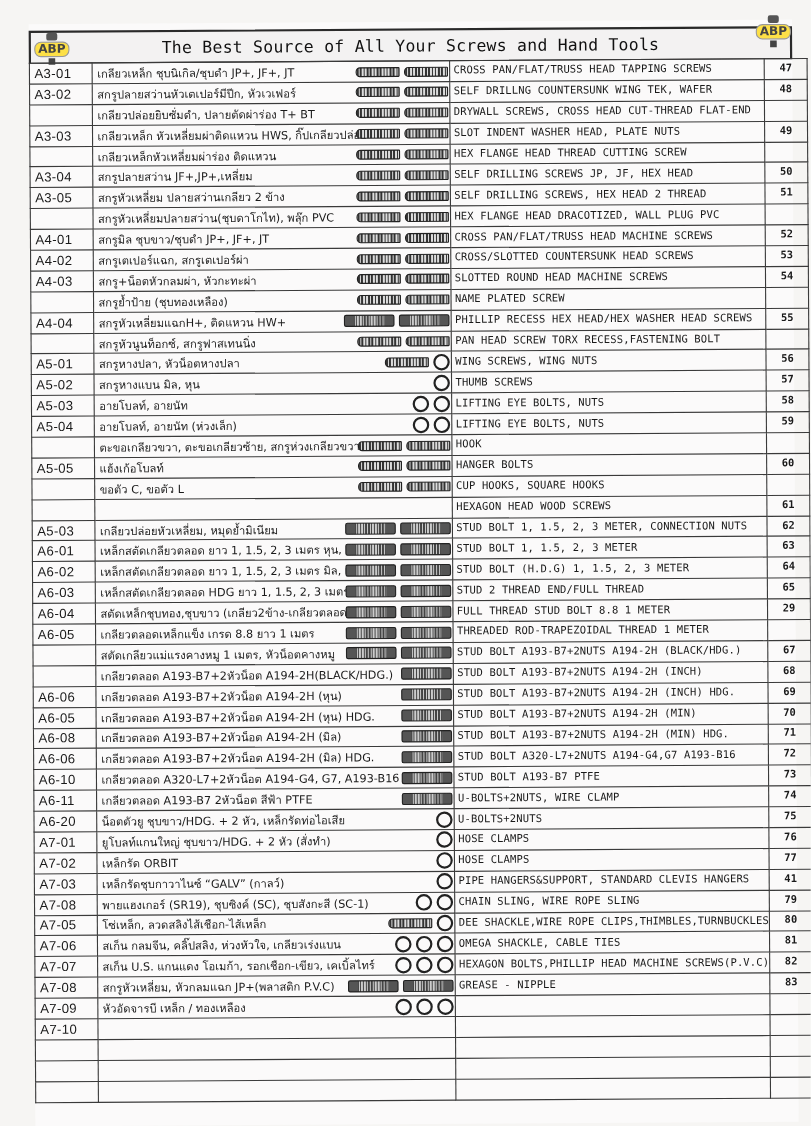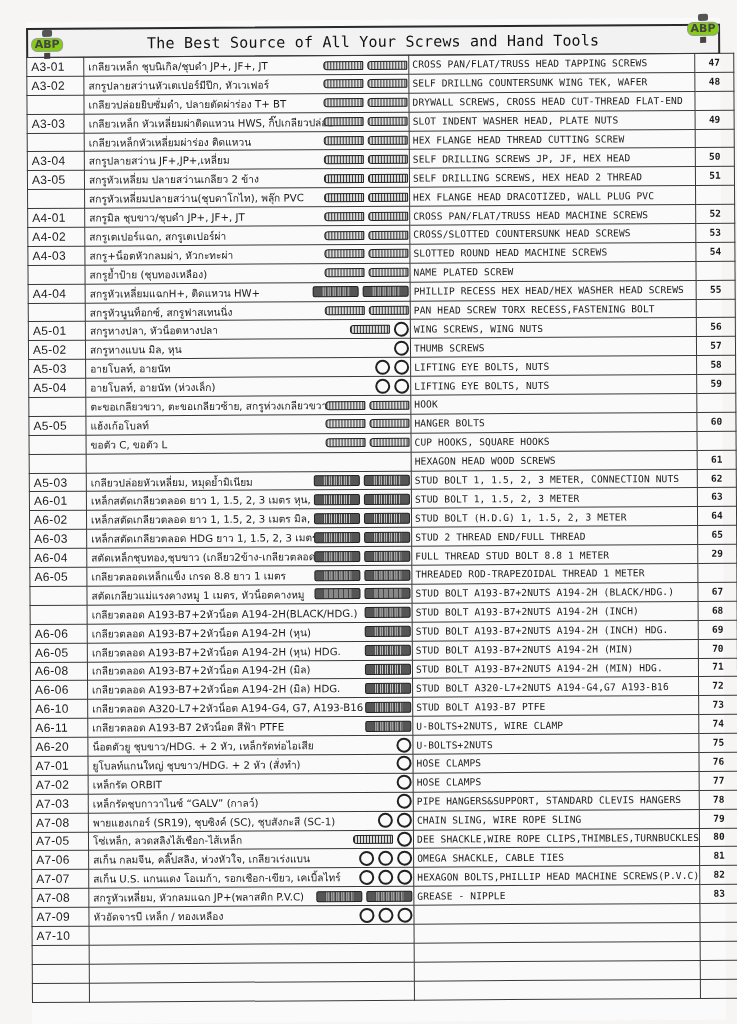--- a/index.html
+++ b/index.html
@@ -29,21 +29,21 @@
   }
   .logo {
     position:absolute; top:0px; width:34px; height:32px;
     display:flex; flex-direction:column; align-items:center; justify-content:center;
   }
   .logo.left { left:2px; top:-2px; }
   .logo.right { right:-2px; top:-14px; }
   .logo .cap { width:10px; height:7px; background:#555; border-radius:2px; margin-bottom:1px; }
   .logo .word {
     font-family:"DejaVu Sans", sans-serif; font-weight:bold; font-size:11px; color:#444;
-    border:1px solid #999; border-radius:6px; padding:0 3px; line-height:12px; background:#84cc16;
+    border:1px solid #999; border-radius:6px; padding:0 3px; line-height:12px; background:#fde047;
   }
   .logo .stem { width:6px; height:6px; background:#444; margin-top:1px; }
 
   table.catalog {
     position:absolute; left:0; top:35px; width:694px;
     border-collapse:collapse; table-layout:fixed;
   }
   table.catalog td {
     border:1px solid #3a3a3a;
     height:17.9px; padding:0; vertical-align:middle;
@@ -444,21 +444,21 @@
             </span></td>
           <td class="desc-en">HOSE CLAMPS</td>
           <td class="page">77</td>
         </tr>
         <tr>
           <td class="code">A7-03</td>
           <td class="desc-th"><span class="th-text">เหล็กรัดชุบกาวาไนซ์ “GALV” (กาลว์)</span><span class="pics">
               <span class="pic-round"></span>
             </span></td>
           <td class="desc-en">PIPE HANGERS&amp;SUPPORT, STANDARD CLEVIS HANGERS</td>
-          <td class="page">78</td>
+          <td class="page">41</td>
         </tr>
         <tr>
           <td class="code">A7-08</td>
           <td class="desc-th"><span class="th-text">พายแฮงเกอร์ (SR19), ชุบซิงค์ (SC), ชุบสังกะสี (SC-1)</span><span class="pics">
               <span class="pic-round"></span>
               <span class="pic-round"></span>
             </span></td>
           <td class="desc-en">CHAIN SLING, WIRE ROPE SLING</td>
           <td class="page">79</td>
         </tr>

